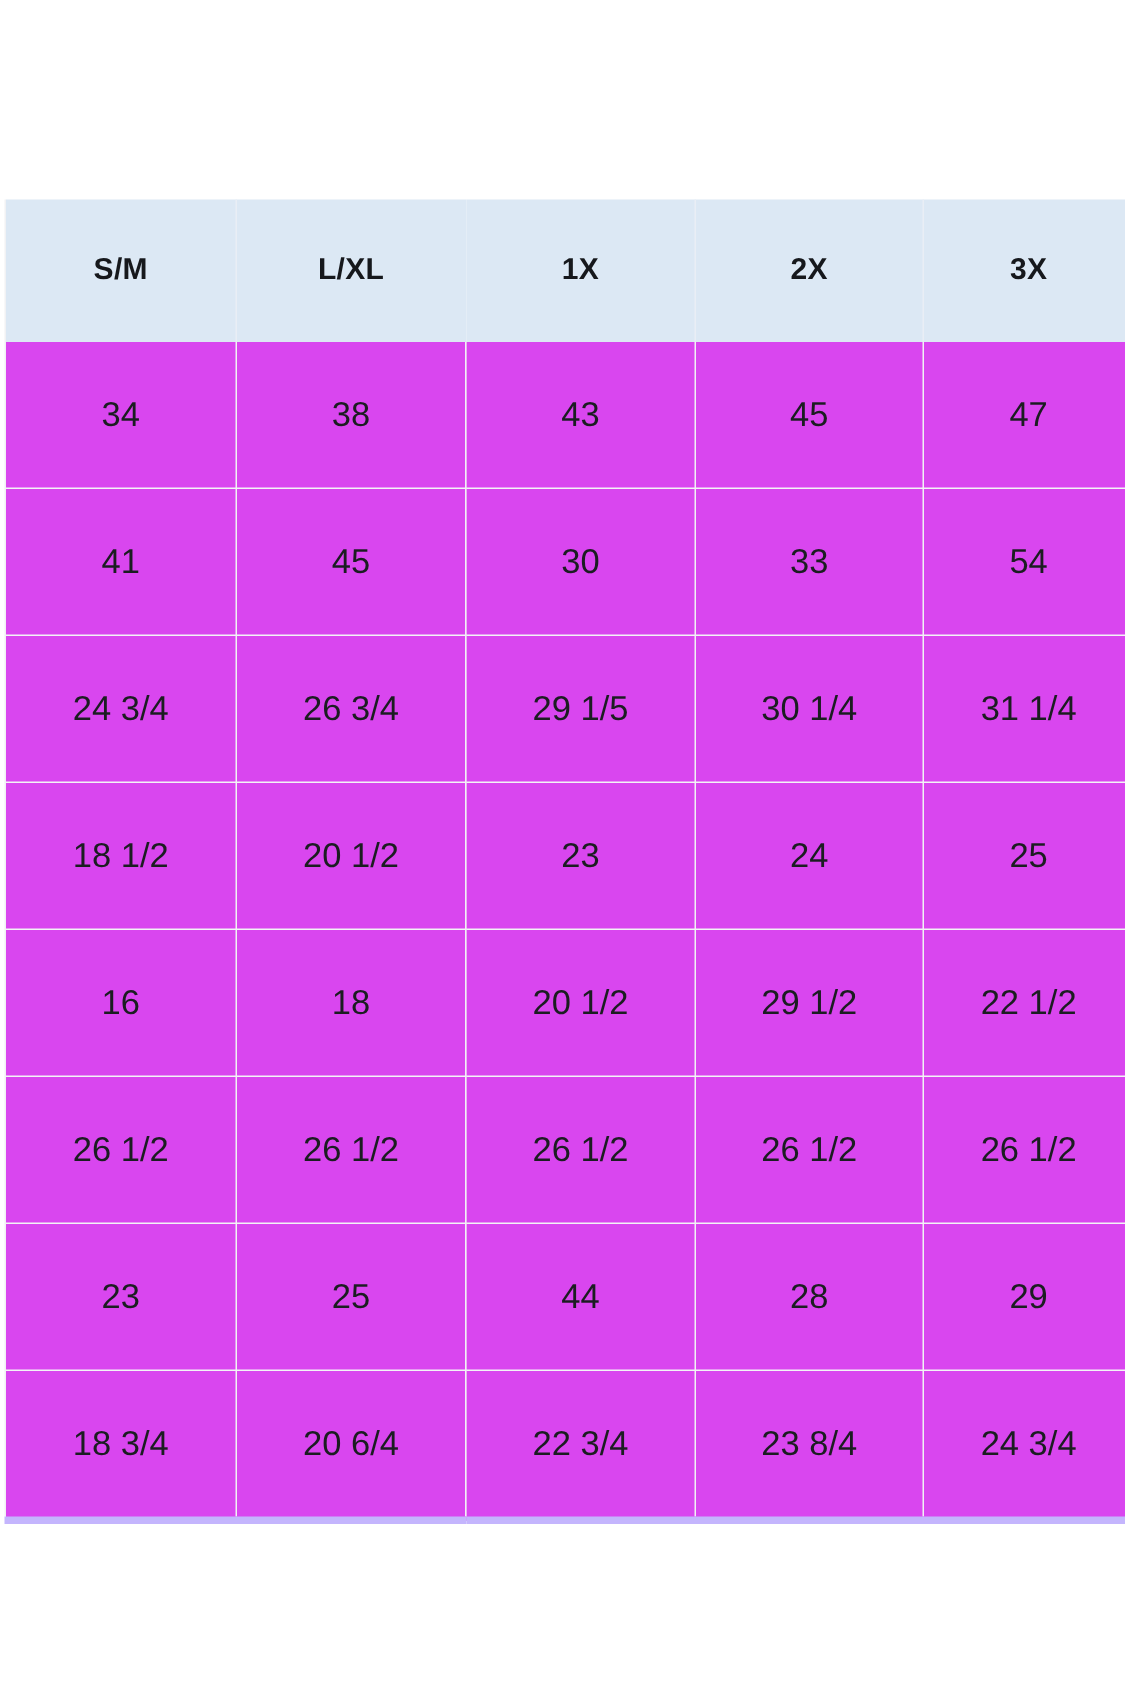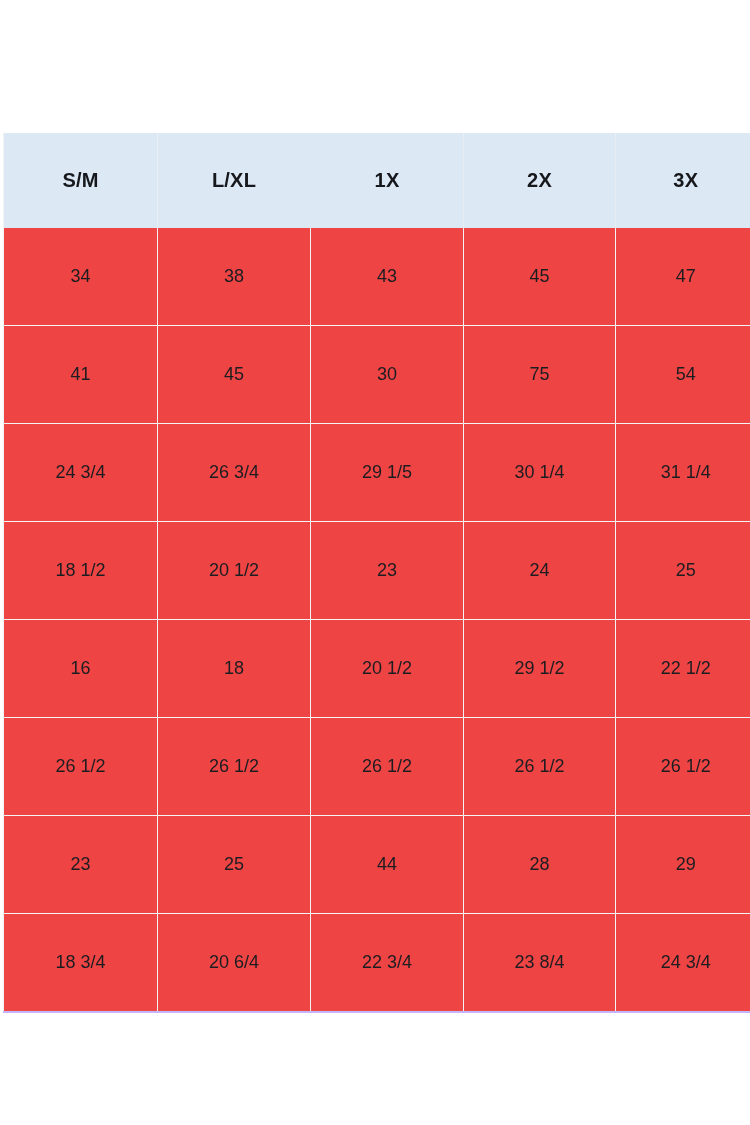--- a/index.html
+++ b/index.html
@@ -62,35 +62,35 @@
   table.size-chart thead th.no-right-rule {
     border-right: 1px solid transparent;
   }
   table.size-chart thead th:last-child {
     border-right: none;
   }
 
   
   table.size-chart tbody td {
     height: 97px;
-    background: #ef4444;
+    background: #d946ef;
     color: #1b1d21;
-    font-size: 18px;
+    font-size: 23px;
     font-weight: 400;
     text-align: center;
     vertical-align: middle;
     padding: 0;
     border-right: 1px solid #f1f2f4;
     border-bottom: 1px solid #f3f4f6;
   }
   table.size-chart tbody td:last-child {
     border-right: none;
   }
   table.size-chart tbody tr:last-child td {
-    border-bottom: 2px solid #c4b5fd;
+    border-bottom: 5px solid #c4b5fd;
   }
 
   
   table.size-chart thead th:first-child,
   table.size-chart tbody td:first-child {
     border-left: 1px solid #f1f2f4;
   }
 </style>
 </head>
 <body>
@@ -120,21 +120,21 @@
           <td>34</td>
           <td>38</td>
           <td>43</td>
           <td>45</td>
           <td>47</td>
         </tr>
         <tr>
           <td>41</td>
           <td>45</td>
           <td>30</td>
-          <td>75</td>
+          <td>33</td>
           <td>54</td>
         </tr>
         <tr>
           <td>24 3/4</td>
           <td>26 3/4</td>
           <td>29 1/5</td>
           <td>30 1/4</td>
           <td>31 1/4</td>
         </tr>
         <tr>

